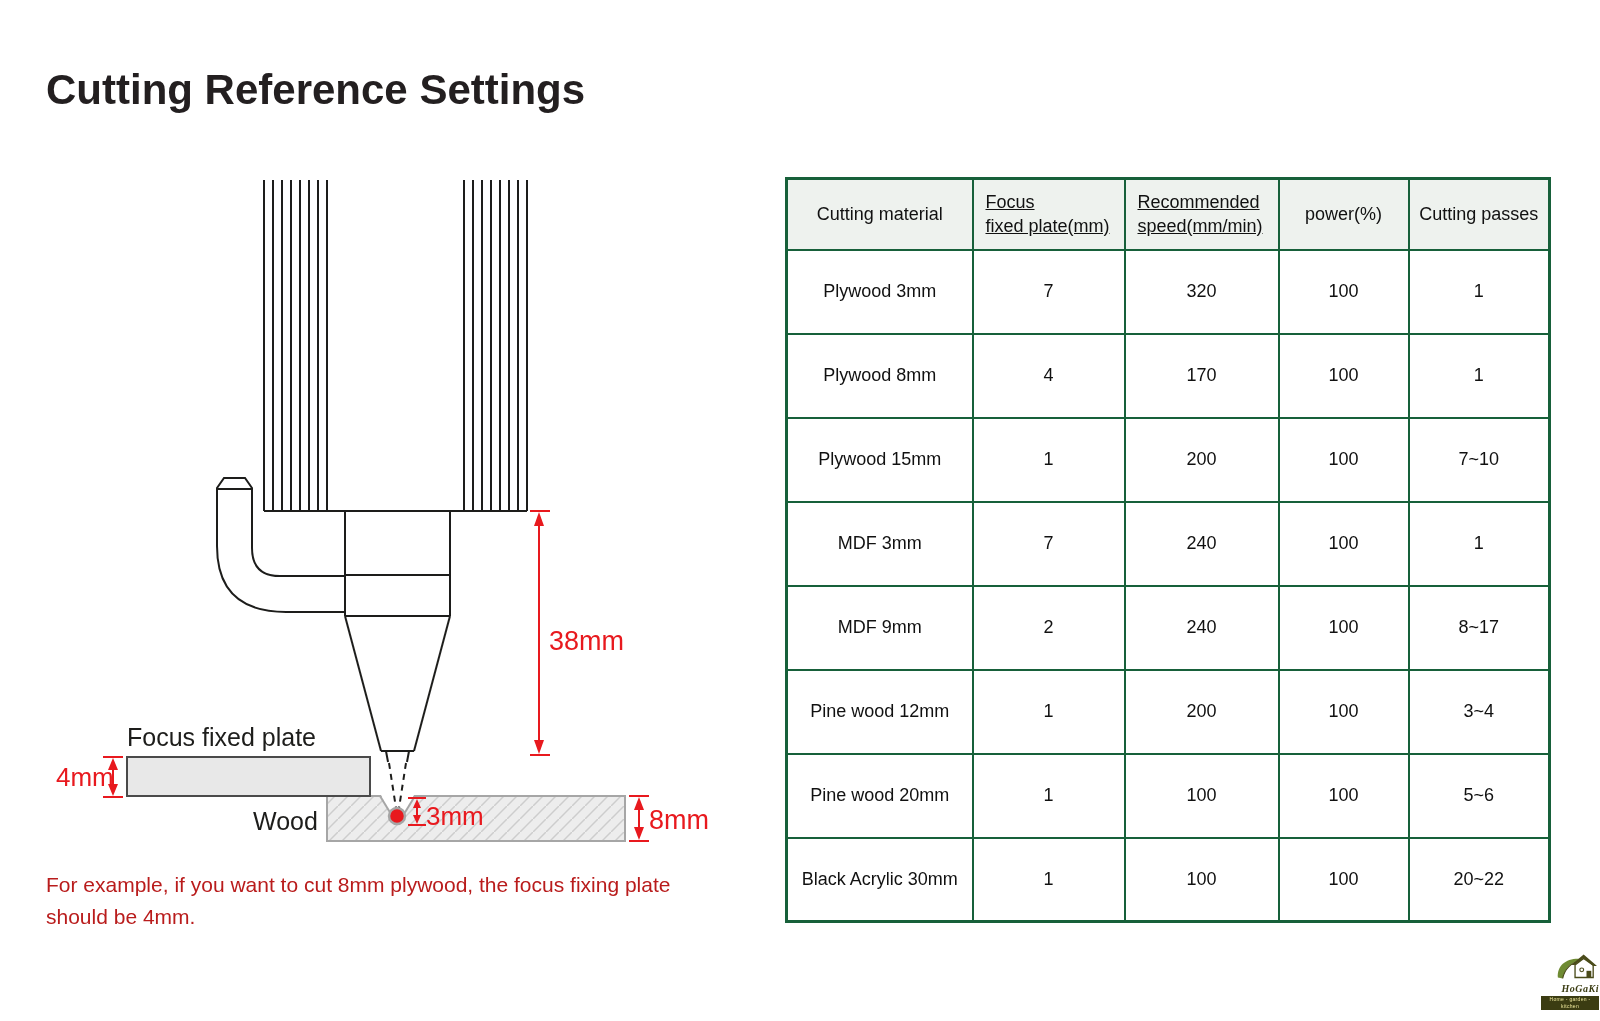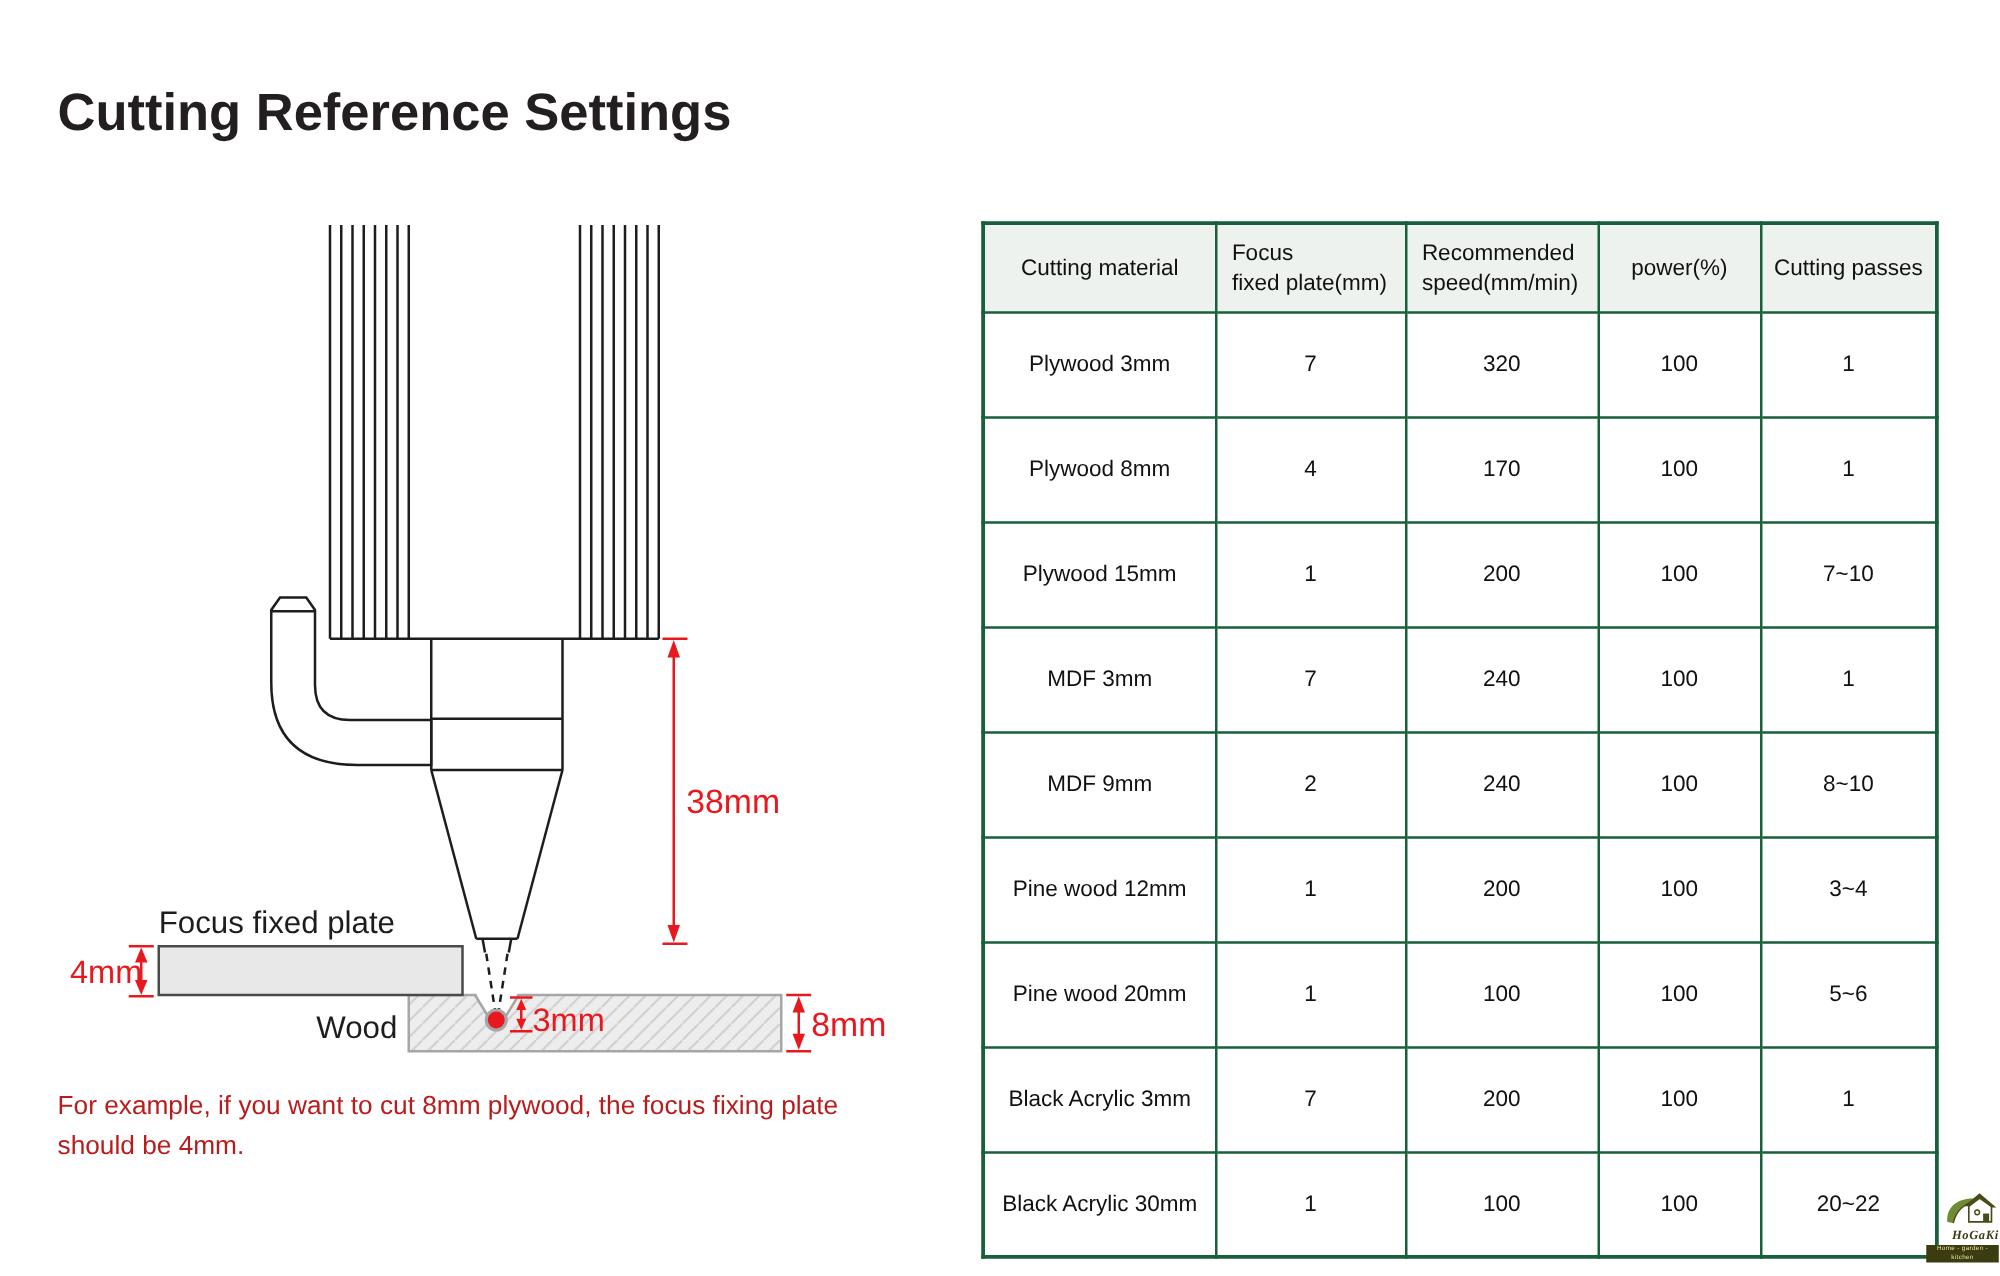--- a/index.html
+++ b/index.html
@@ -40,21 +40,21 @@
     border:3px solid var(--tbl-border);
   }
   table.settings th, table.settings td{
     border:2px solid var(--tbl-border);
     font-size:18px;font-weight:normal;color:#111;
     text-align:center;vertical-align:middle;
   }
   table.settings thead tr{height:71px;}
   table.settings tbody tr{height:84px;}
   table.settings th{background:var(--tbl-header-bg);white-space:pre-line;line-height:24px;}
-  table.settings th.left{text-align:left;padding-left:12px;}
+  table.settings th.left{text-align:left;padding-left:12px;text-decoration:underline;}
   
   .example-note{
     position:absolute;left:46px;top:869px;
     font-size:21px;line-height:32px;color:#b91c1c;
   }
   
   .brand-logo{position:absolute;left:1541px;top:952px;width:58px;}
   .logo-icon{display:block;margin:0 2px 0 auto;}
   .logo-brand{
     font-family:"Liberation Serif",serif;font-style:italic;font-weight:bold;
@@ -222,42 +222,35 @@
           <td>7</td>
           <td>240</td>
           <td>100</td>
           <td>1</td>
         </tr>
         <tr>
           <td>MDF 9mm</td>
           <td>2</td>
           <td>240</td>
           <td>100</td>
-          <td>8~10</td>
+          <td>8~17</td>
         </tr>
         <tr>
           <td>Pine wood 12mm</td>
           <td>1</td>
           <td>200</td>
           <td>100</td>
           <td>3~4</td>
         </tr>
         <tr>
           <td>Pine wood 20mm</td>
           <td>1</td>
           <td>100</td>
           <td>100</td>
           <td>5~6</td>
-        </tr>
-        <tr>
-          <td>Black Acrylic 3mm</td>
-          <td>7</td>
-          <td>200</td>
-          <td>100</td>
-          <td>1</td>
         </tr>
         <tr>
           <td>Black Acrylic 30mm</td>
           <td>1</td>
           <td>100</td>
           <td>100</td>
           <td>20~22</td>
         </tr>
       </tbody>
   </table>

